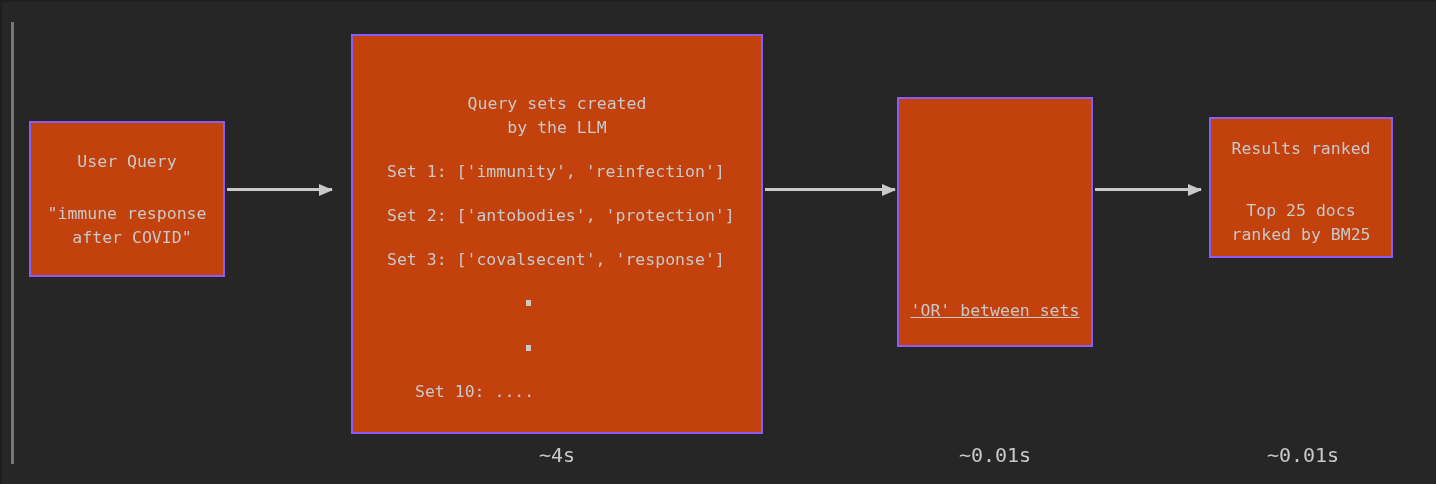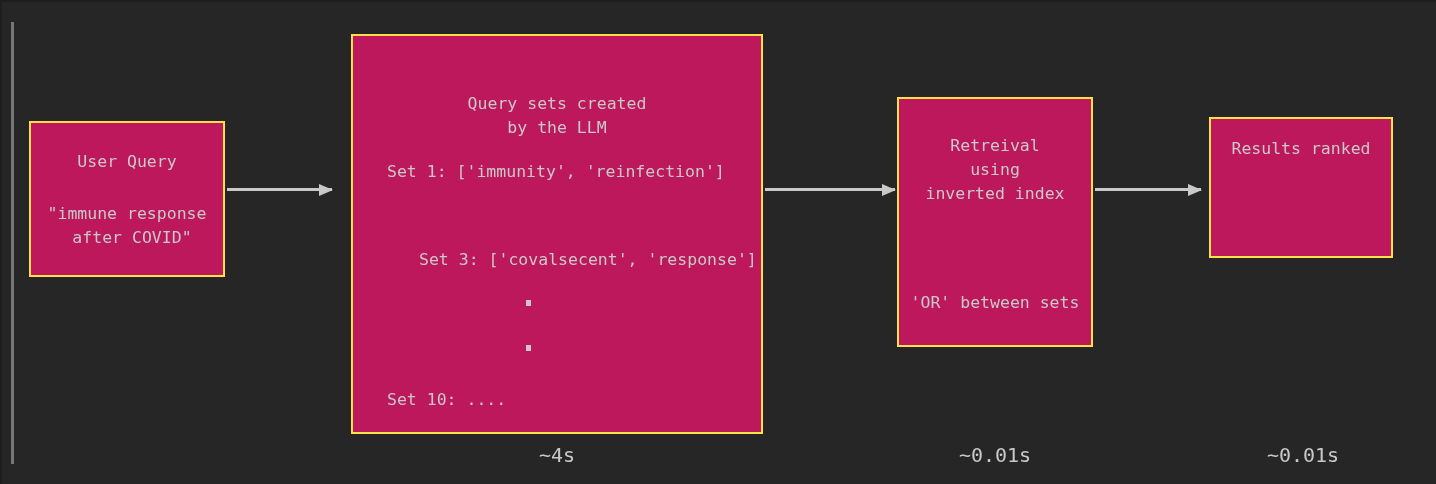--- a/index.html
+++ b/index.html
@@ -26,22 +26,22 @@
     left: 9px;
     top: 20px;
     width: 3px;
     height: 442px;
     background: #777777;
   }
 
   .node {
     position: absolute;
     box-sizing: border-box;
-    border: 2px solid #fde047;
-    background: #be185d;
+    border: 2px solid #8b5cf6;
+    background: #c2410c;
   }
 
   .node-text {
     position: absolute;
     left: 0;
     right: 0;
     text-align: center;
     white-space: pre;
     line-height: 1.45;
     color: #c9c9c9;
@@ -104,39 +104,39 @@
  after COVID"</div>
   </div>
 
   <div class="arrow" style="left:225px; top:186px; width:105px;"></div>
 
   <div class="node" style="left:349px; top:32px; width:412px; height:400px;">
     <div class="node-text fs-16" style="top:56px;">Query sets created
 by the LLM</div>
 
     <div class="node-text txt-left fs-16" style="top:124px;">Set 1: ['immunity', 'reinfection']</div>
-    <div class="node-text txt-left fs-16" style="top:212px;margin-left:32px;">Set 3: ['covalsecent', 'response']</div>
+    <div class="node-text txt-left fs-16" style="top:168px;">Set 2: ['antobodies', 'protection']</div>
+    <div class="node-text txt-left fs-16" style="top:212px;">Set 3: ['covalsecent', 'response']</div>
 
     <div class="dot" style="left:173px; top:264px;"></div>
     <div class="dot" style="left:173px; top:309px;"></div>
 
-    <div class="node-text txt-left fs-16" style="top:352px;">Set 10: ....</div>
+    <div class="node-text txt-left fs-16" style="top:344px;margin-left:28px;">Set 10: ....</div>
   </div>
   <div class="timing" style="left:349px; top:441px; width:412px;">~4s</div>
 
   <div class="arrow" style="left:763px; top:186px; width:130px;"></div>
 
   <div class="node" style="left:895px; top:95px; width:196px; height:250px;">
-    <div class="node-text fs-16" style="top:35px;">Retreival
-using
-inverted index</div>
-    <div class="node-text fs-16" style="top:192px;">'OR' between sets</div>
+    <div class="node-text fs-16" style="top:200px;text-decoration:underline;">'OR' between sets</div>
   </div>
   <div class="timing" style="left:895px; top:441px; width:196px;">~0.01s</div>
 
   <div class="arrow" style="left:1093px; top:186px; width:106px;"></div>
 
   <div class="node" style="left:1207px; top:115px; width:184px; height:141px;">
     <div class="node-text fs-16" style="top:18px;">Results ranked</div>
+    <div class="node-text fs-16" style="top:80px;">Top 25 docs
+ranked by BM25</div>
   </div>
   <div class="timing" style="left:1209px; top:441px; width:184px;">~0.01s</div>
 
 </div>
 
 </body></html>

